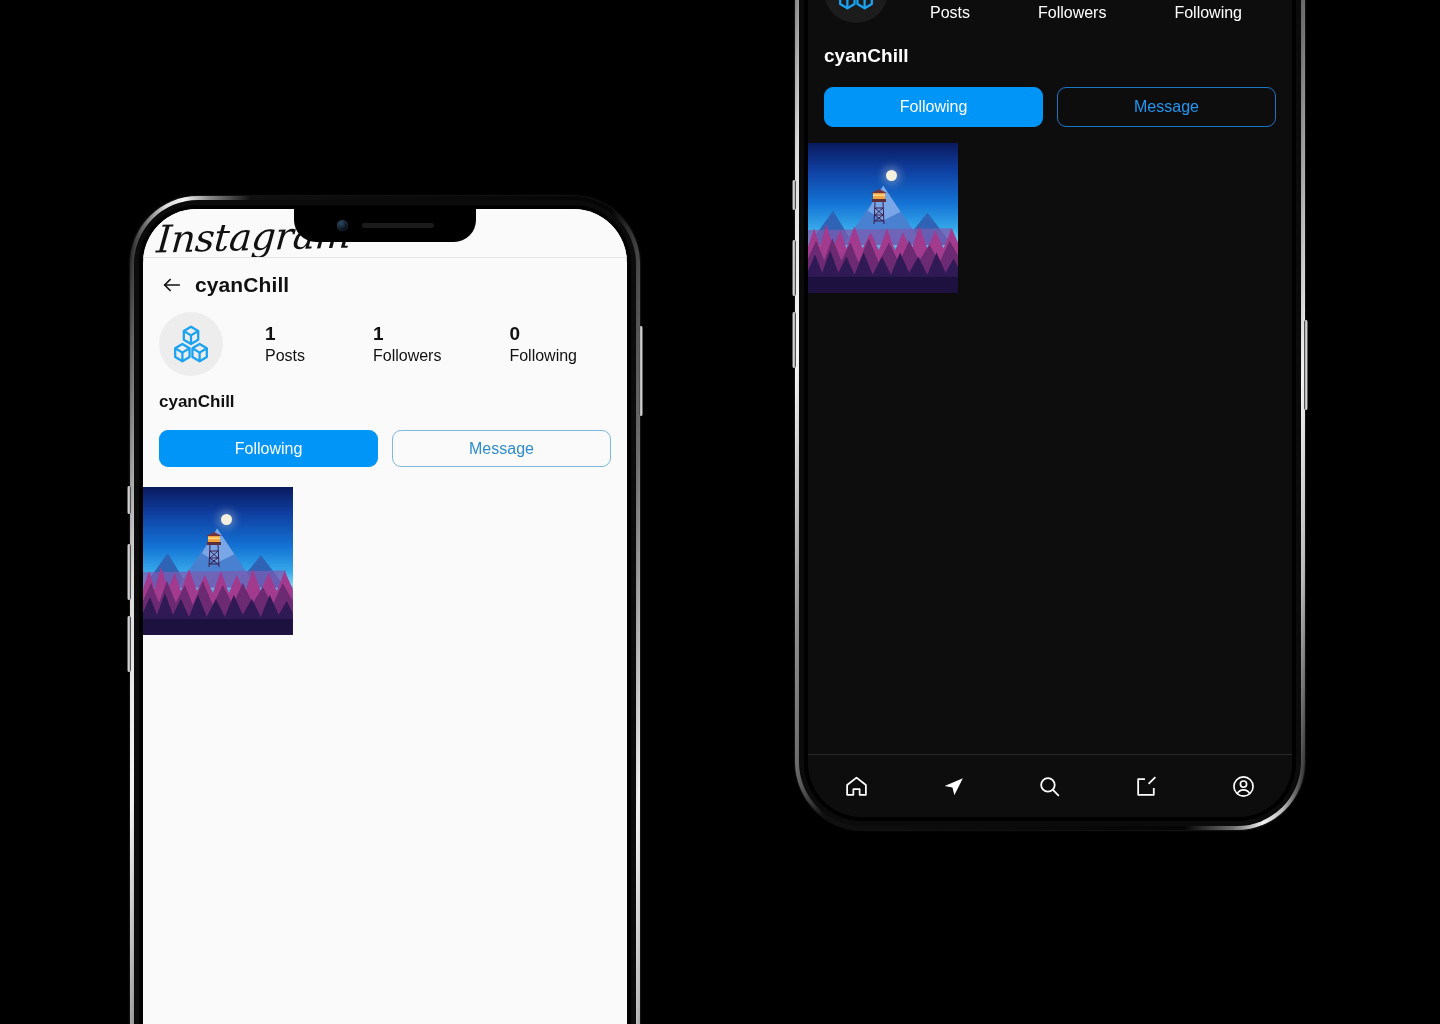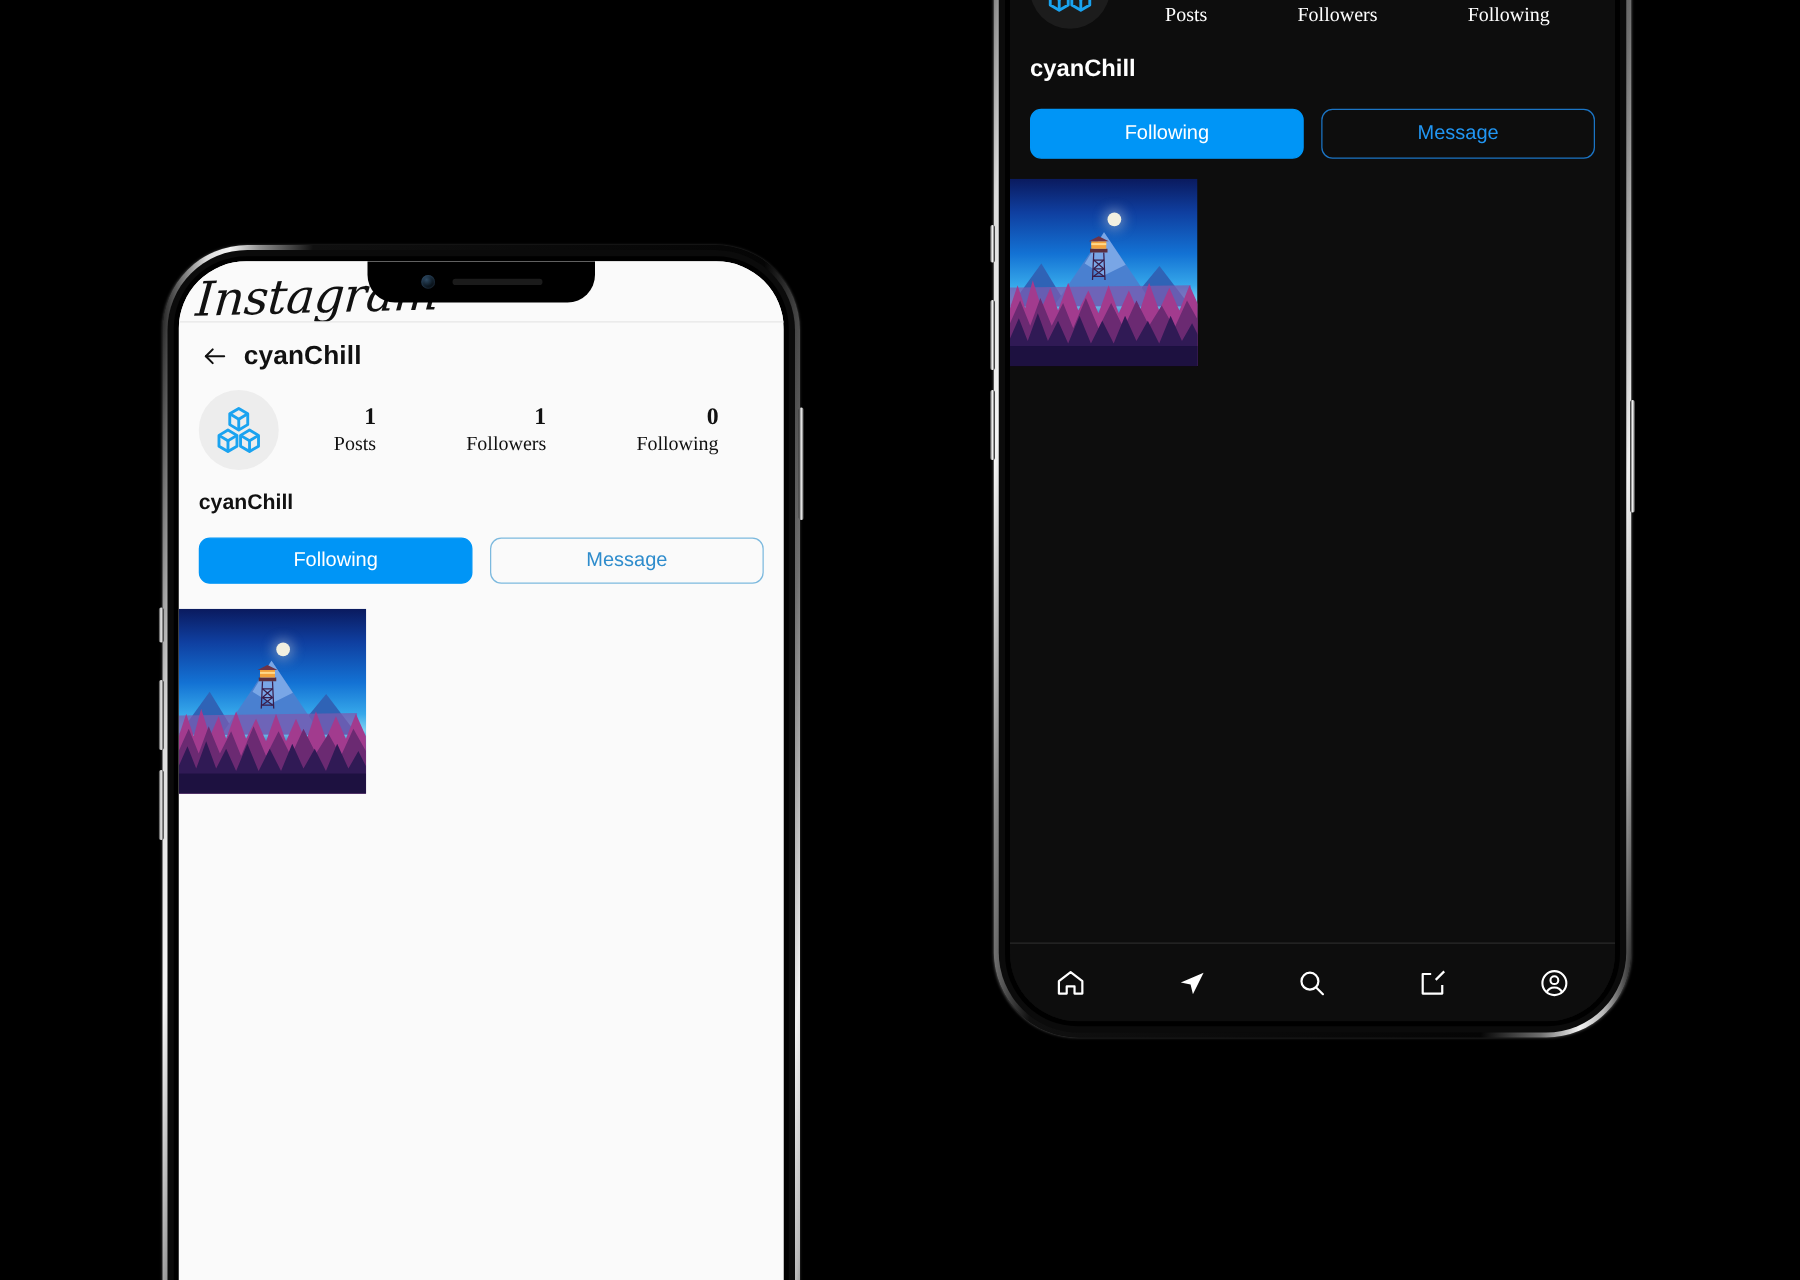--- a/index.html
+++ b/index.html
@@ -82,21 +82,21 @@
   .username-title{font-size:21px;font-weight:600;color:#111;letter-spacing:.1px;}
 
   .stats-row{display:flex;align-items:center;padding:8px 16px 0 16px;}
   .avatar{
     width:64px;height:64px;border-radius:50%;
     background:#ededed;flex:none;
     display:flex;align-items:center;justify-content:center;
   }
   .dark .avatar{background:#1c1c1c;}
   .stats{flex:1;display:flex;justify-content:space-around;align-items:center;padding-left:8px;}
-  .stat{text-align:right;cursor:pointer;font-family:Liberation Serif, serif;}
+  .stat{text-align:left;cursor:pointer;}
   .stat-num{font-size:19px;font-weight:600;color:#111;line-height:1.25;}
   .stat-lbl{font-size:16px;color:#111;line-height:1.25;}
   .dark .stat-num,.dark .stat-lbl{color:#fff;}
 
   .display-name{
     font-size:17px;font-weight:600;color:#111;
     padding:16px 16px 0 16px;
   }
   .dark .display-name{color:#fff;}
 

